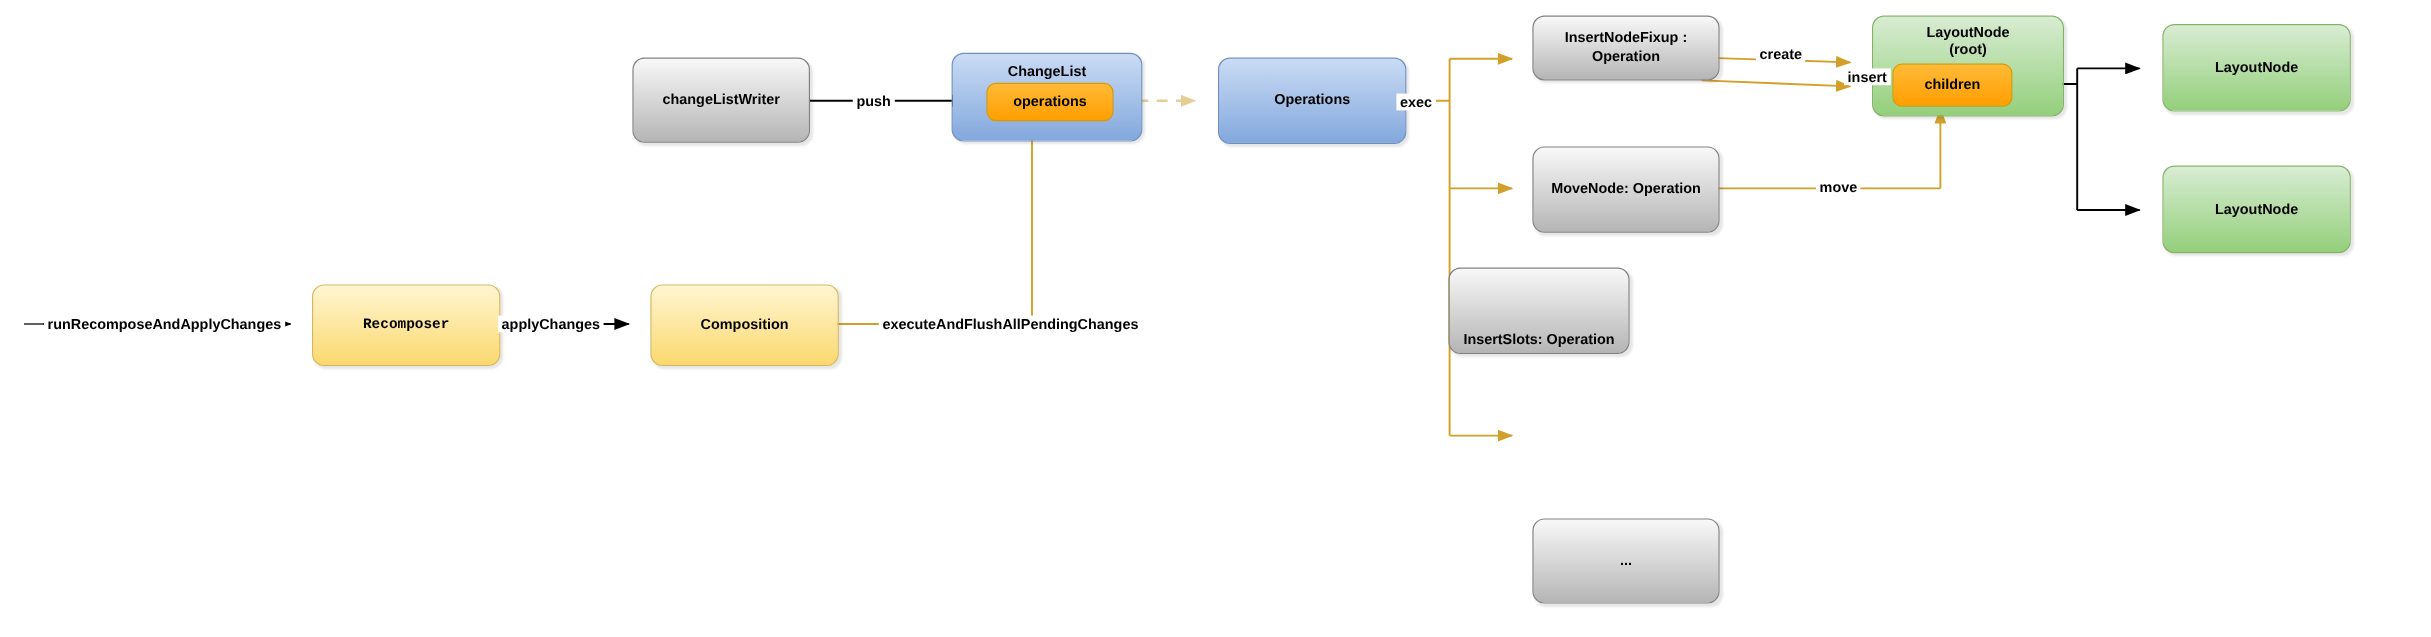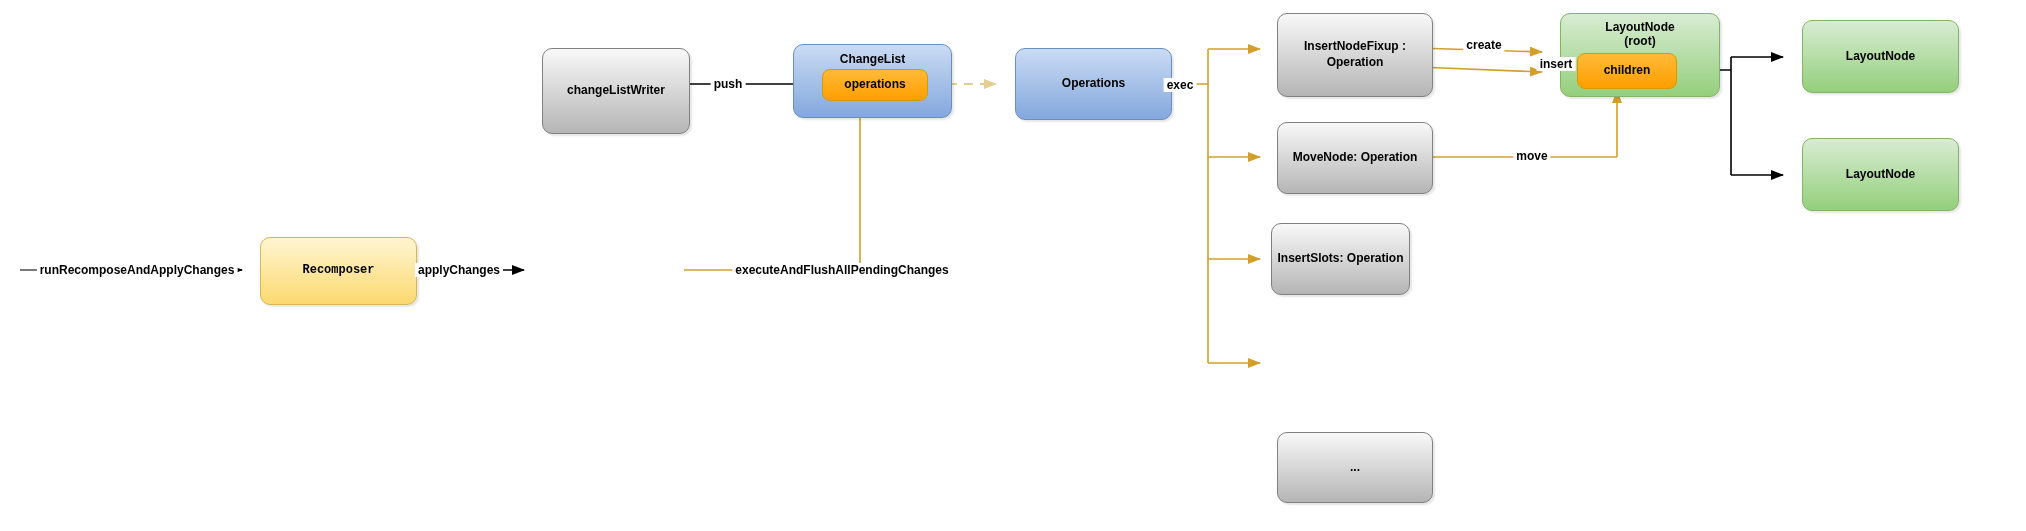--- a/index.html
+++ b/index.html
@@ -122,45 +122,48 @@
     <path d="M1668,70 H1731" stroke="#000" stroke-width="1.6" fill="none"></path>
     <path d="M1731,57 V175" stroke="#000" stroke-width="1.6" fill="none"></path>
     <path d="M1731,57 H1783" stroke="#000" stroke-width="1.6" fill="none" marker-end="url(#m-black)"></path>
     <path d="M1731,175 H1783" stroke="#000" stroke-width="1.6" fill="none" marker-end="url(#m-black)"></path>
   </svg>
 
   <div class="node yellow" style="left:245px; top:237px; width:157px; height:68px;font-family:Liberation Mono, monospace;">
     <span>Recomposer</span>
   </div>
 
-
-  <div class="node gray" style="left:527px; top:48px; width:148px; height:86px;">
+  <div class="node yellow" style="left:527px; top:237px; width:157px; height:68px;">
+    <span>Composition</span>
+  </div>
+
+  <div class="node gray" style="left:512px; top:48px; width:148px; height:71px;">
     <span>changeListWriter</span>
   </div>
 
   <div class="node blue container-node" style="left:778px; top:44px; width:159px; height:74px;align-items:center;">
     <div class="container-title">ChangeList</div>
     <div class="orange-inner" style="left:28px; top:24px; width:106px; height:32px;">
       <span>operations</span>
     </div>
   </div>
 
   <div class="node blue" style="left:1000px; top:48px; width:157px; height:72px;">
     <span>Operations</span>
   </div>
 
-  <div class="node gray" style="left:1262px; top:13px; width:156px; height:84px;">
+  <div class="node gray" style="left:1262px; top:13px; width:156px; height:54px;">
     <span>InsertNodeFixup : Operation</span>
   </div>
 
   <div class="node gray" style="left:1262px; top:122px; width:156px; height:72px;">
     <span>MoveNode: Operation</span>
   </div>
 
-  <div class="node gray" style="left:1256px; top:223px; width:139px; height:72px;">
+  <div class="node gray" style="left:1192px; top:223px; width:151px; height:72px;align-items:flex-end;">
     <span>InsertSlots: Operation</span>
   </div>
 
 
   <div class="node gray" style="left:1262px; top:432px; width:156px; height:71px;">
     <span>...</span>
   </div>
 
   <div class="node green container-node" style="left:1545px; top:13px; width:160px; height:84px;">
     <div class="container-title" style="margin-top:4px;">

